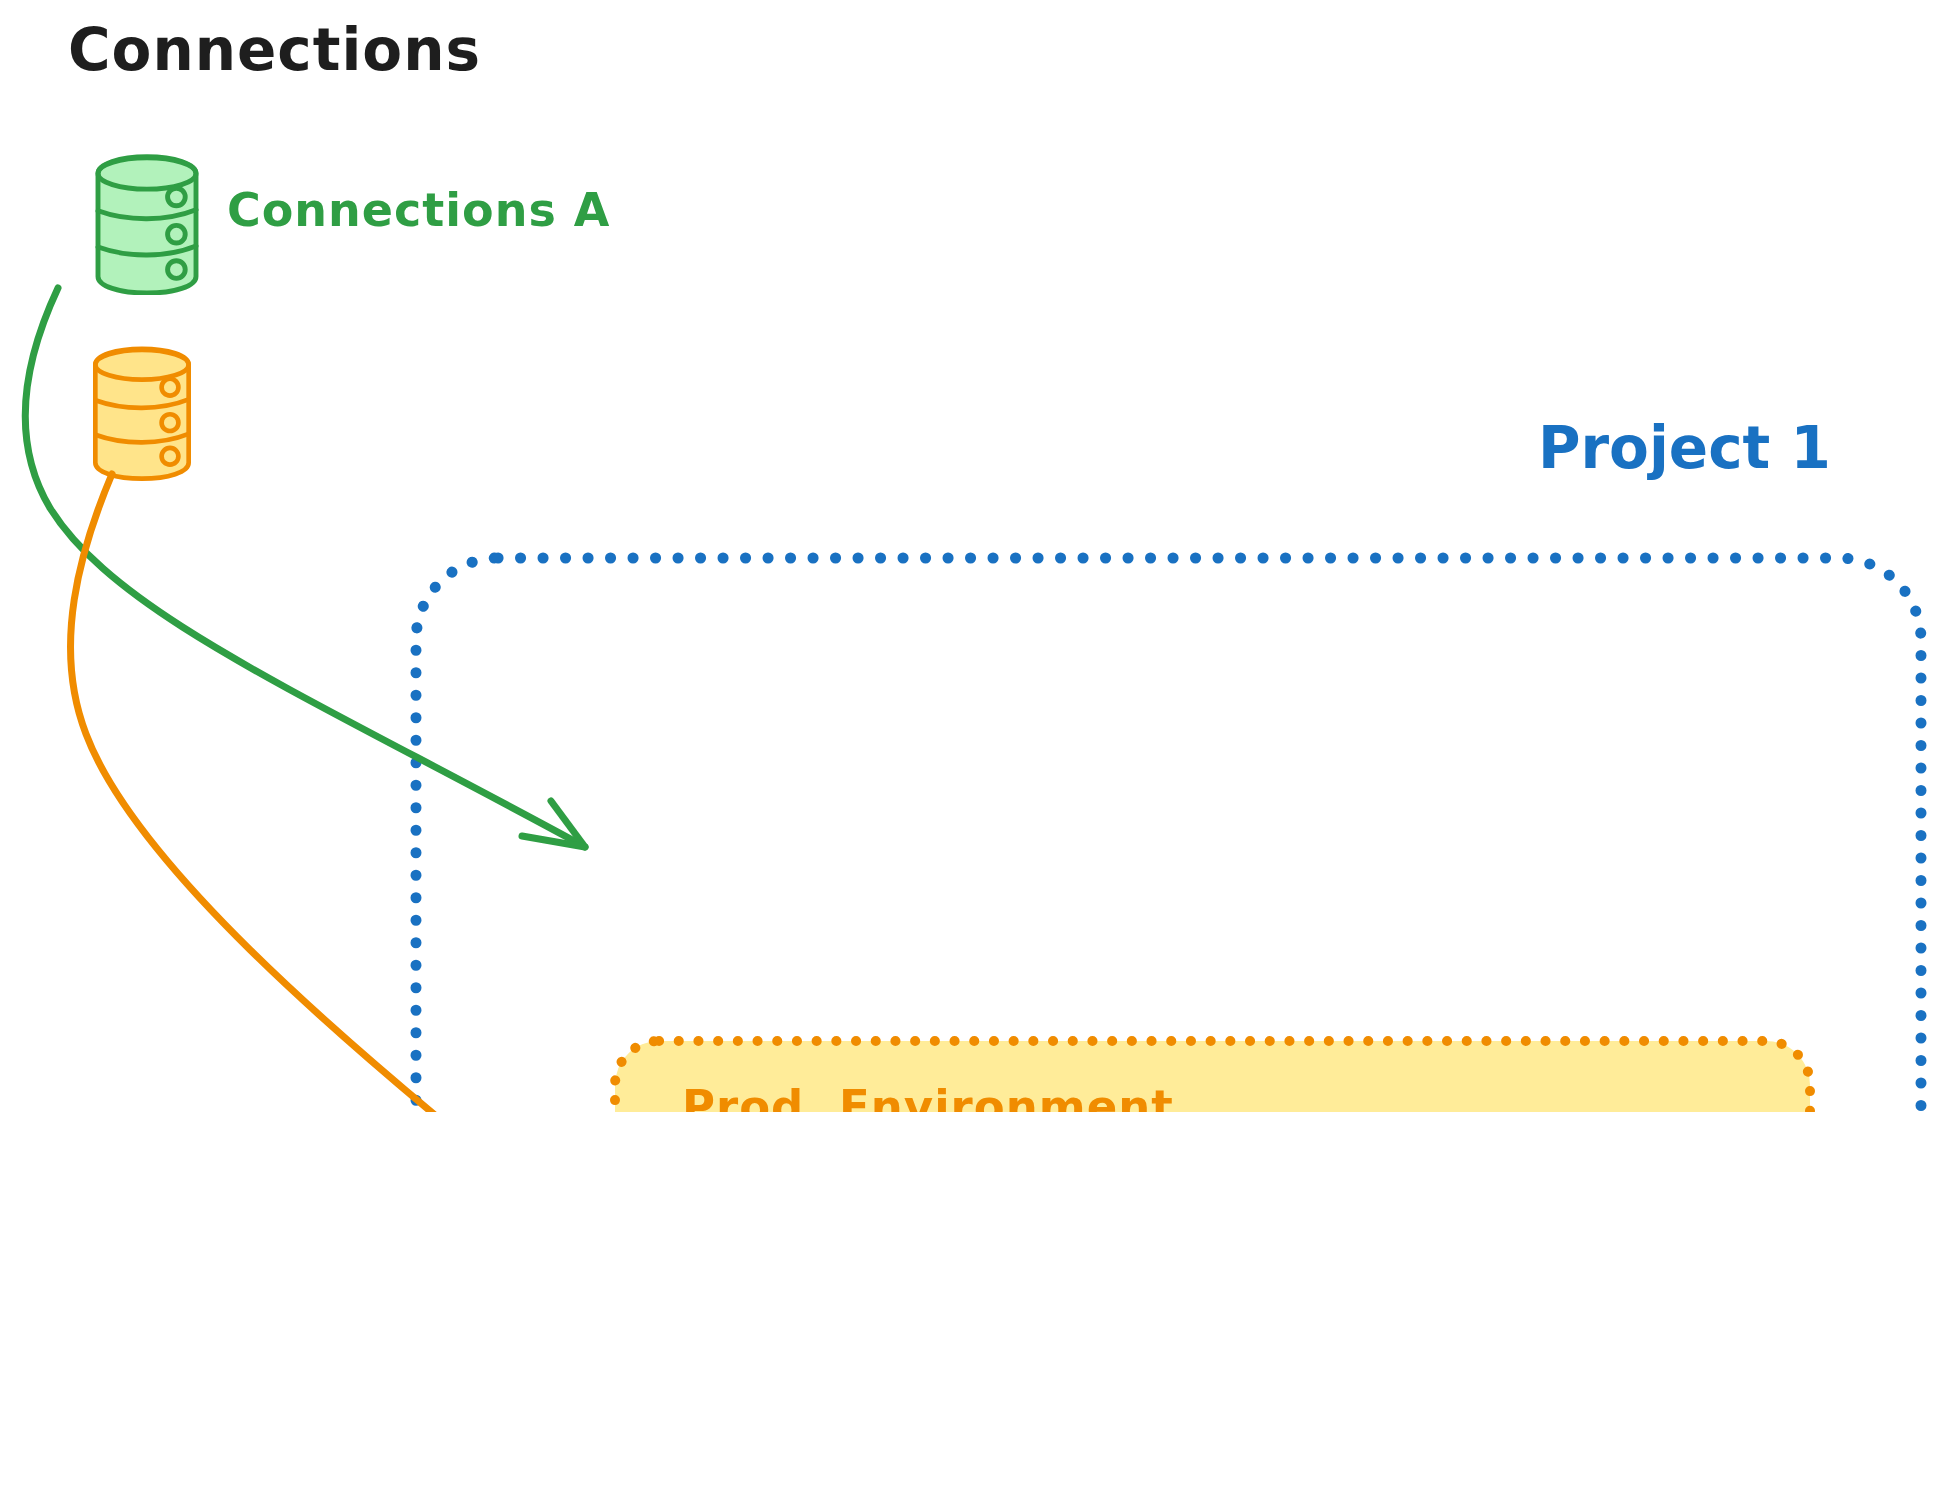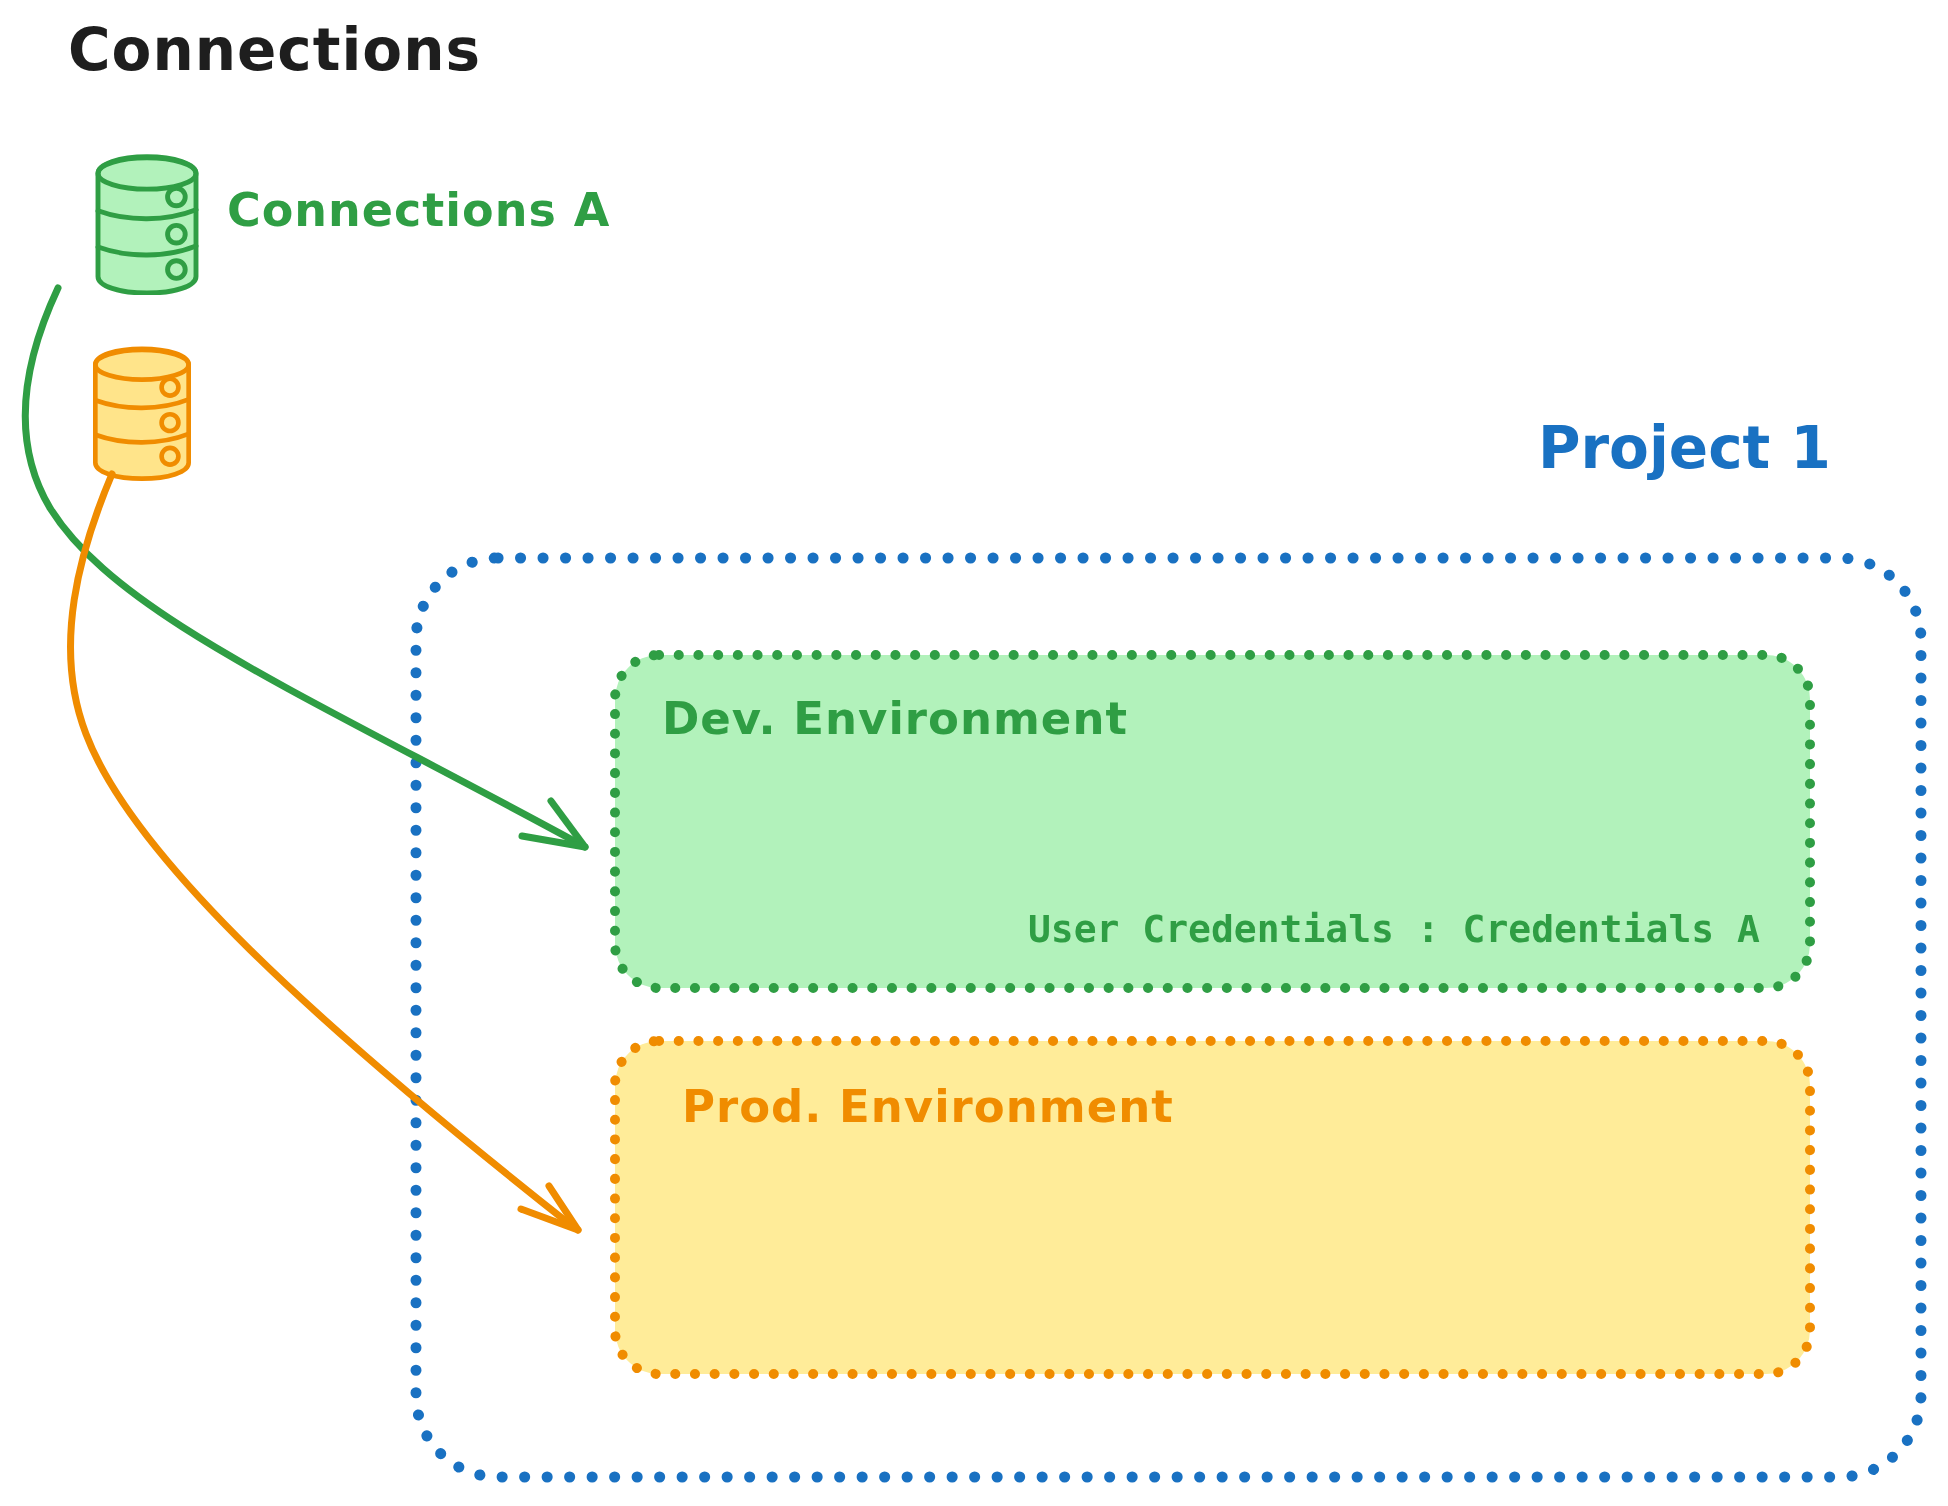--- a/index.html
+++ b/index.html
@@ -1,17 +1,17 @@
 <!DOCTYPE html>
 <html><head>
 <meta charset="utf-8">
 <style>
   html,body{margin:0;padding:0;background:#ffffff;}
   .canvas{
-    position:relative;width:1948px;height:1506px;background:#ffffff;
+    position:relative;width:1948px;height:1112px;background:#ffffff;
     font-family:"DejaVu Sans",sans-serif;overflow:hidden;
   }
   .abs{position:absolute;}
   .diagram-title{
     left:68px;top:16px;font-size:58px;font-weight:700;color:#1e1e1e;
     letter-spacing:1px;white-space:nowrap;
   }
   .conn-label{font-size:46px;font-weight:700;white-space:nowrap;letter-spacing:1px;}
   .conn-label.green{color:#2f9e44;left:227px;top:183px;}
   .conn-label.orange{color:#f08c00;left:220px;top:380px;}
@@ -71,27 +71,20 @@
   </svg>
 
   <div class="abs project-title">Project 1</div>
 
   <div class="abs box project-box">
     <svg class="frame" width="1517" height="931">
       <rect x="6" y="6" width="1505" height="919" rx="82" ry="82" fill="none" stroke="#1971c2" stroke-width="11" stroke-linecap="round" stroke-dasharray="0.1 22.4"></rect>
     </svg>
   </div>
 
-  <div class="abs box env-box dev">
-    <svg class="frame" width="1205" height="343">
-      <rect x="5" y="5" width="1195" height="333" rx="44" ry="44" fill="#b2f2bb" stroke="#2f9e44" stroke-width="10" stroke-linecap="round" stroke-dasharray="0.1 19.6"></rect>
-    </svg>
-    <div class="env-title">Dev. Environment</div>
-    <div class="env-cred">User Credentials : Credentials A</div>
-  </div>
 
   <div class="abs box env-box prod">
     <svg class="frame" width="1205" height="343">
       <rect x="5" y="5" width="1195" height="333" rx="44" ry="44" fill="#ffec99" stroke="#f08c00" stroke-width="10" stroke-linecap="round" stroke-dasharray="0.1 19.6"></rect>
     </svg>
     <div class="env-title">Prod. Environment</div>
   </div>
 
   <svg class="arrows" width="1948" height="1506" viewBox="0 0 1948 1506">
     <g stroke="#2f9e44" stroke-width="7" fill="none" stroke-linecap="round" stroke-linejoin="round">

